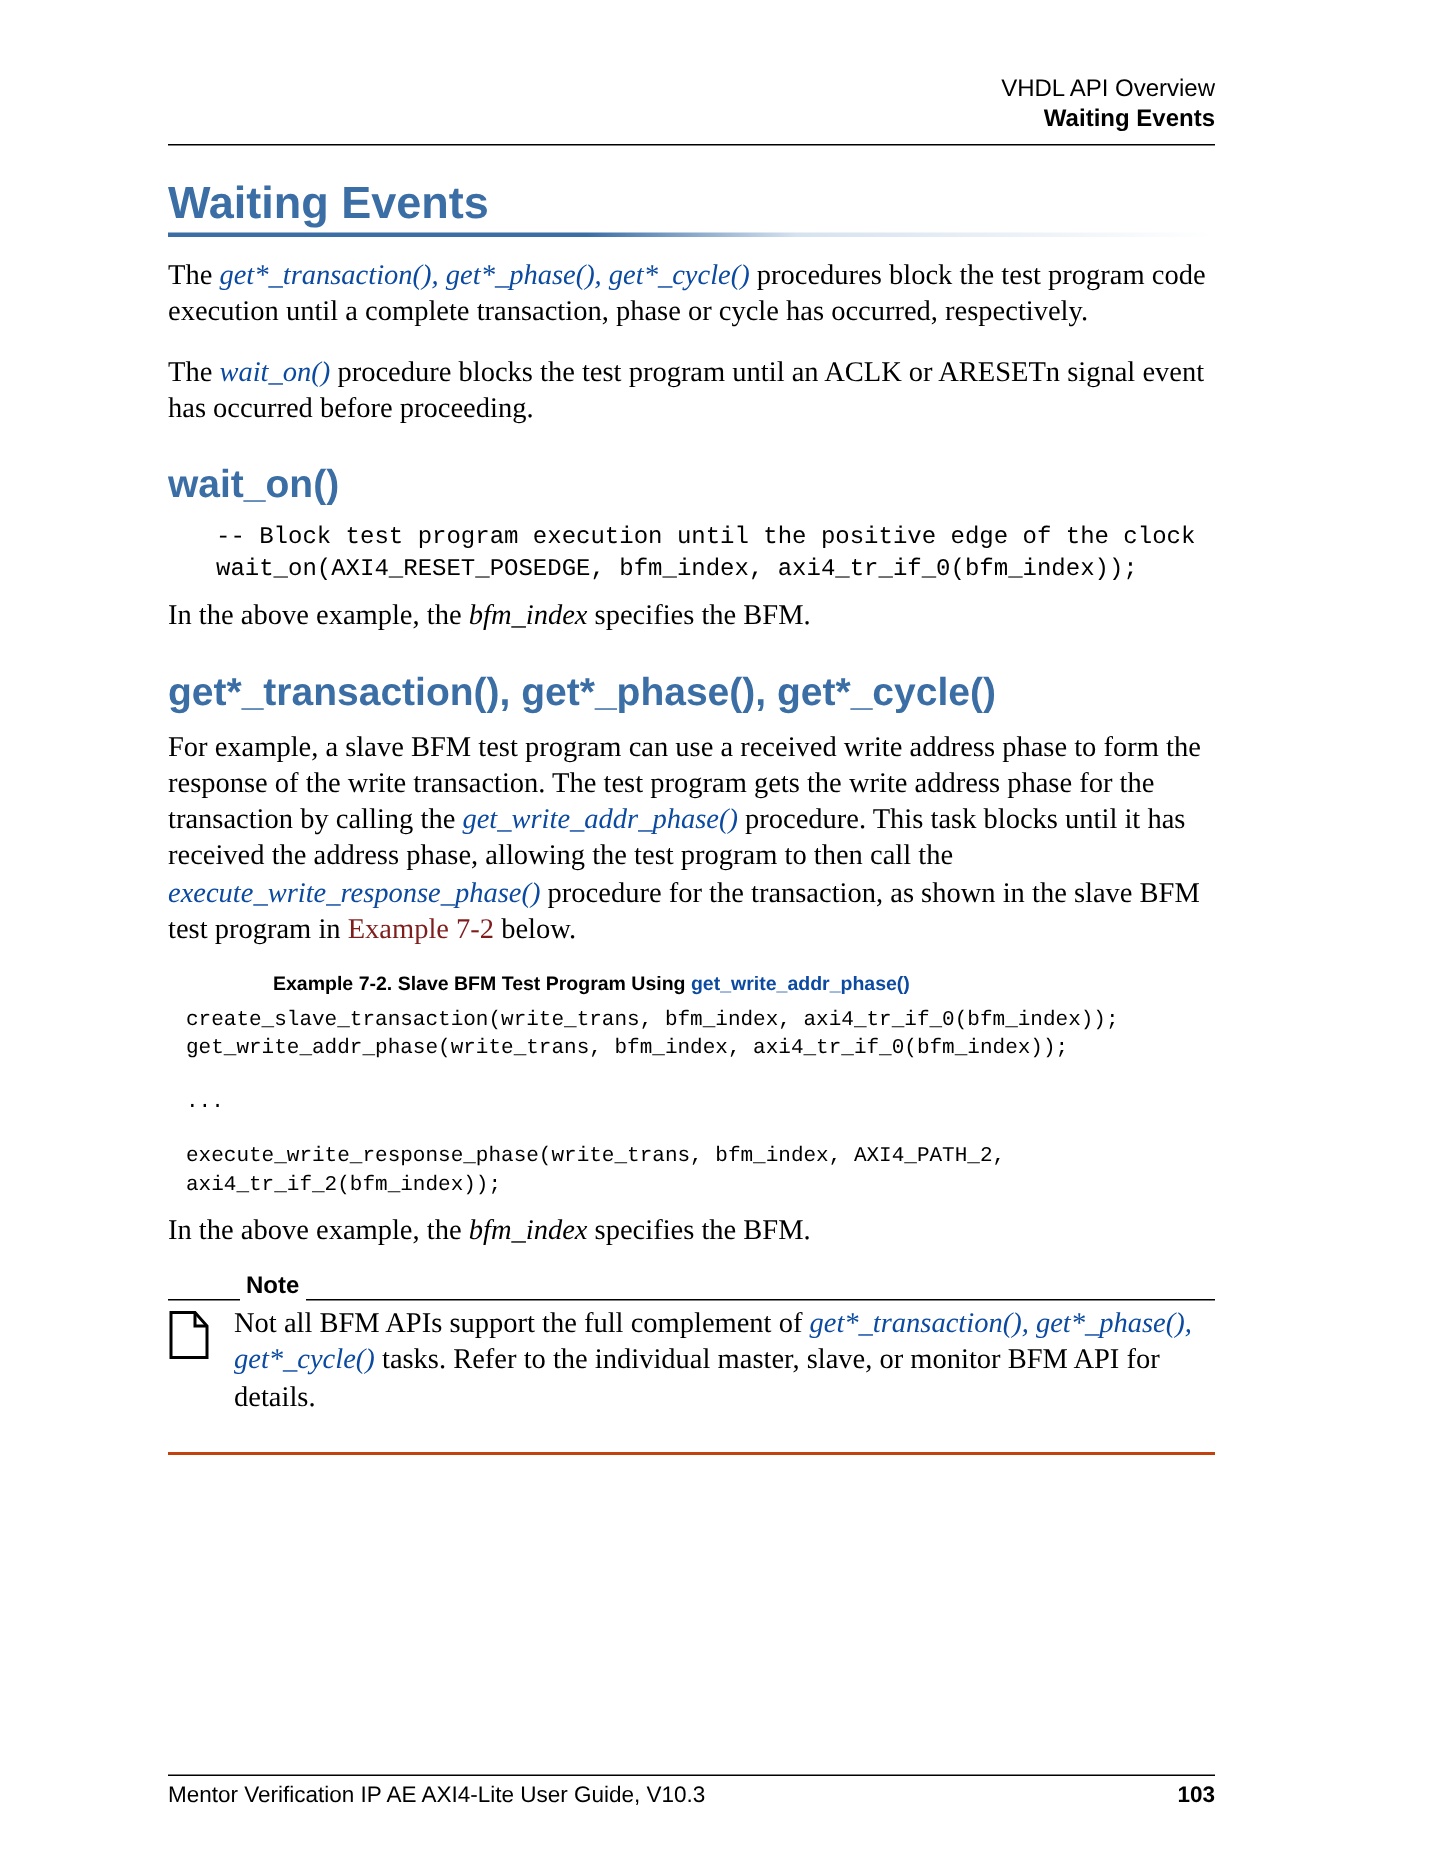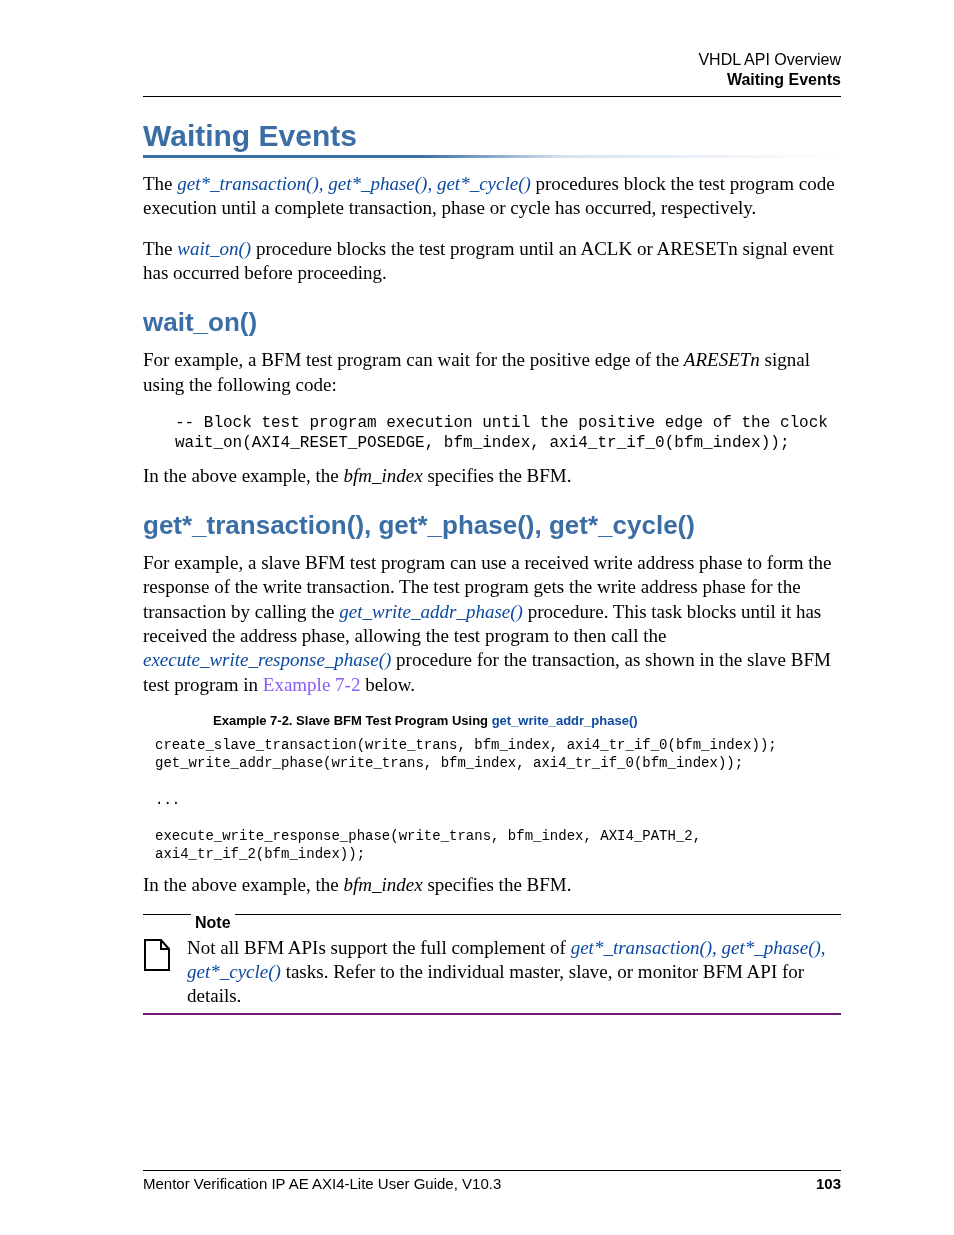--- a/index.html
+++ b/index.html
@@ -11,21 +11,20 @@
     font-family: "Times New Roman", Times, serif;
     background: #fff;
     color: #000;
   }
   .page {
     position: relative;
     width: 910px;
     height: 1235px;
     box-sizing: border-box;
     padding: 50px 100px 60px 112px;
-    margin-left: 31px;
   }
   .header-right {
     text-align: right;
     font-family: Arial, Helvetica, sans-serif;
     font-size: 16px;
     line-height: 1.25;
     margin-bottom: 6px;
   }
   .header-right .bold { font-weight: bold; }
   .header-rule {
@@ -48,21 +47,21 @@
   .body-text {
     font-size: 19px;
     line-height: 1.28;
     margin: 0 0 16px 0;
   }
   .link {
     color: #0b4aa0;
     font-style: italic;
   }
   .link-noitalic {
-    color: #8b5cf6;
+    color: #7f1d1d;
     font-style: normal;
   }
   h2.sub-heading {
     font-family: Arial, Helvetica, sans-serif;
     font-weight: bold;
     color: #3b6ea5;
     font-size: 26px;
     margin: 22px 0 10px 0;
   }
   .italic { font-style: italic; }
@@ -89,57 +88,57 @@
     line-height: 1.3;
     margin: 4px 0 10px 12px;
     white-space: pre;
   }
   .note-box {
     margin-top: 14px;
     font-size: 19px;
   }
   .note-label-row {
     display: flex;
-    align-items: flex-start;
+    align-items: flex-end;
   }
   .note-pre-line {
     width: 48px;
     border-top: 1.5px solid #000;
   }
   .note-label {
     font-family: Arial, Helvetica, sans-serif;
     font-weight: bold;
     font-size: 16px;
     padding: 0 4px;
   }
   .note-post-line {
     flex: 1;
     border-top: 1.5px solid #000;
   }
   .note-body {
     display: flex;
-    padding: 4px 0 4px 0;
-    border-bottom: 2px solid #701a75;
+    padding: 4px 0 24px 0;
+    border-bottom: 2px solid #c2410c;
   }
   .note-icon {
     width: 30px;
     flex: 0 0 30px;
     margin-right: 14px;
     padding-top: 2px;
   }
   .note-icon svg { display: block; }
   .note-text {
     flex: 1;
     line-height: 1.28;
   }
   .footer {
     position: absolute;
     left: 112px;
     right: 100px;
-    bottom: 43px;
+    bottom: 30px;
     font-family: Arial, Helvetica, sans-serif;
     font-size: 15px;
   }
   .footer-rule {
     border: none;
     border-top: 1.5px solid #000;
     margin: 0 0 4px 0;
   }
   .footer-row {
     display: flex;
@@ -165,23 +164,20 @@
   <p class="body-text">
     <span>The </span><span class="link">get*_transaction(), get*_phase(), get*_cycle()</span><span> procedures block the test program code execution until a complete transaction, phase or cycle has occurred, respectively.</span>
   </p>
 
   <p class="body-text">
     <span>The </span><span class="link">wait_on()</span><span> procedure blocks the test program until an ACLK or ARESETn signal event has occurred before proceeding.</span>
   </p>
 
   <h2 class="sub-heading">wait_on()</h2>
 
-  <p class="body-text">
-    <span>For example, a BFM test program can wait for the positive edge of the </span><span class="italic">ARESETn</span><span> signal using the following code:</span>
-  </p>
 
   <pre class="code">-- Block test program execution until the positive edge of the clock
 wait_on(AXI4_RESET_POSEDGE, bfm_index, axi4_tr_if_0(bfm_index));</pre>
 
   <p class="body-text">
     <span>In the above example, the </span><span class="italic">bfm_index</span><span> specifies the BFM.</span>
   </p>
 
   <h2 class="sub-heading">get*_transaction(), get*_phase(), get*_cycle()</h2>
 

